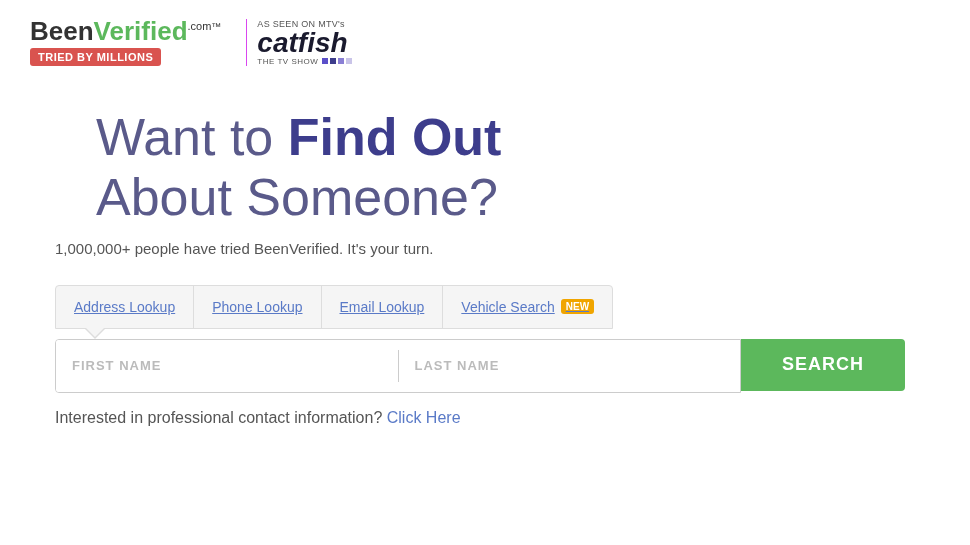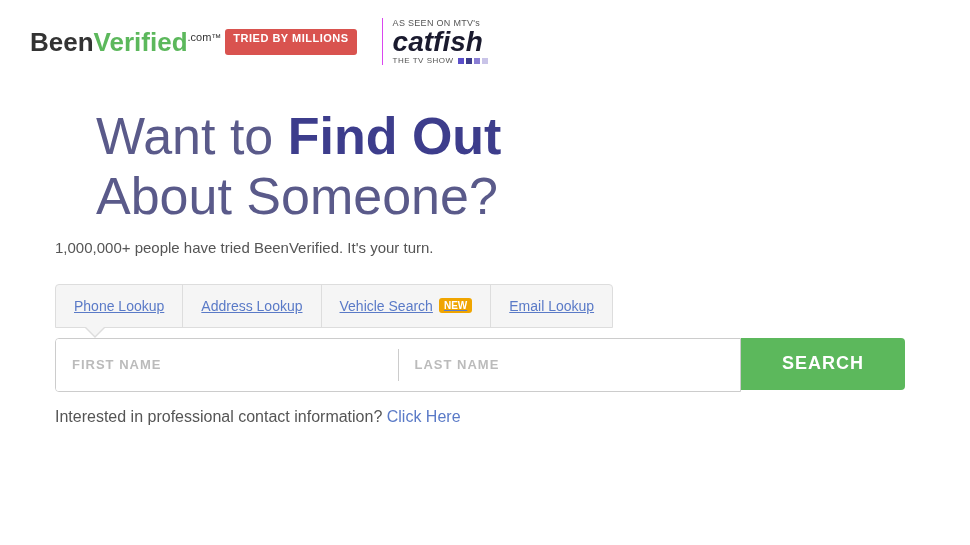--- a/index.html
+++ b/index.html
@@ -15,21 +15,21 @@
     
     .header {
       display: flex;
       align-items: center;
       padding: 18px 30px 12px 30px;
       gap: 20px;
     }
 
     .logo-area {
       display: flex;
-      flex-direction: row;
+      flex-direction: column;
       gap: 4px;
     }
 
     .logo-text {
       font-size: 26px;
       font-weight: 700;
       line-height: 1;
     }
 
     .logo-been {
@@ -310,31 +310,31 @@
 <div class="hero">
   <div class="hero-title">
     <span>Want to </span><span class="hero-title-bold">Find Out</span><br>
     <span>About Someone?</span>
   </div>
   <div class="hero-subtitle">1,000,000+ people have tried BeenVerified. It's your turn.</div>
 
   <div class="search-tabs-wrapper">
     <div class="search-tabs">
       <div class="search-tab">
+        <span>Address Lookup</span>
+      </div>
+      <div class="search-tab">
         <span>Phone Lookup</span>
       </div>
       <div class="search-tab">
-        <span>Address Lookup</span>
+        <span>Email Lookup</span>
       </div>
       <div class="search-tab">
         <span>Vehicle Search</span>
         <span class="new-badge">NEW</span>
-      </div>
-      <div class="search-tab">
-        <span>Email Lookup</span>
       </div>
     </div>
 
     <div class="tab-indicator"></div>
 
     <div class="search-form">
       <div class="search-input-wrapper">
         <input type="text" class="search-input" placeholder="FIRST NAME" style="">
         <div class="input-divider"></div>
         <input type="text" class="search-input" placeholder="LAST NAME" style="">

